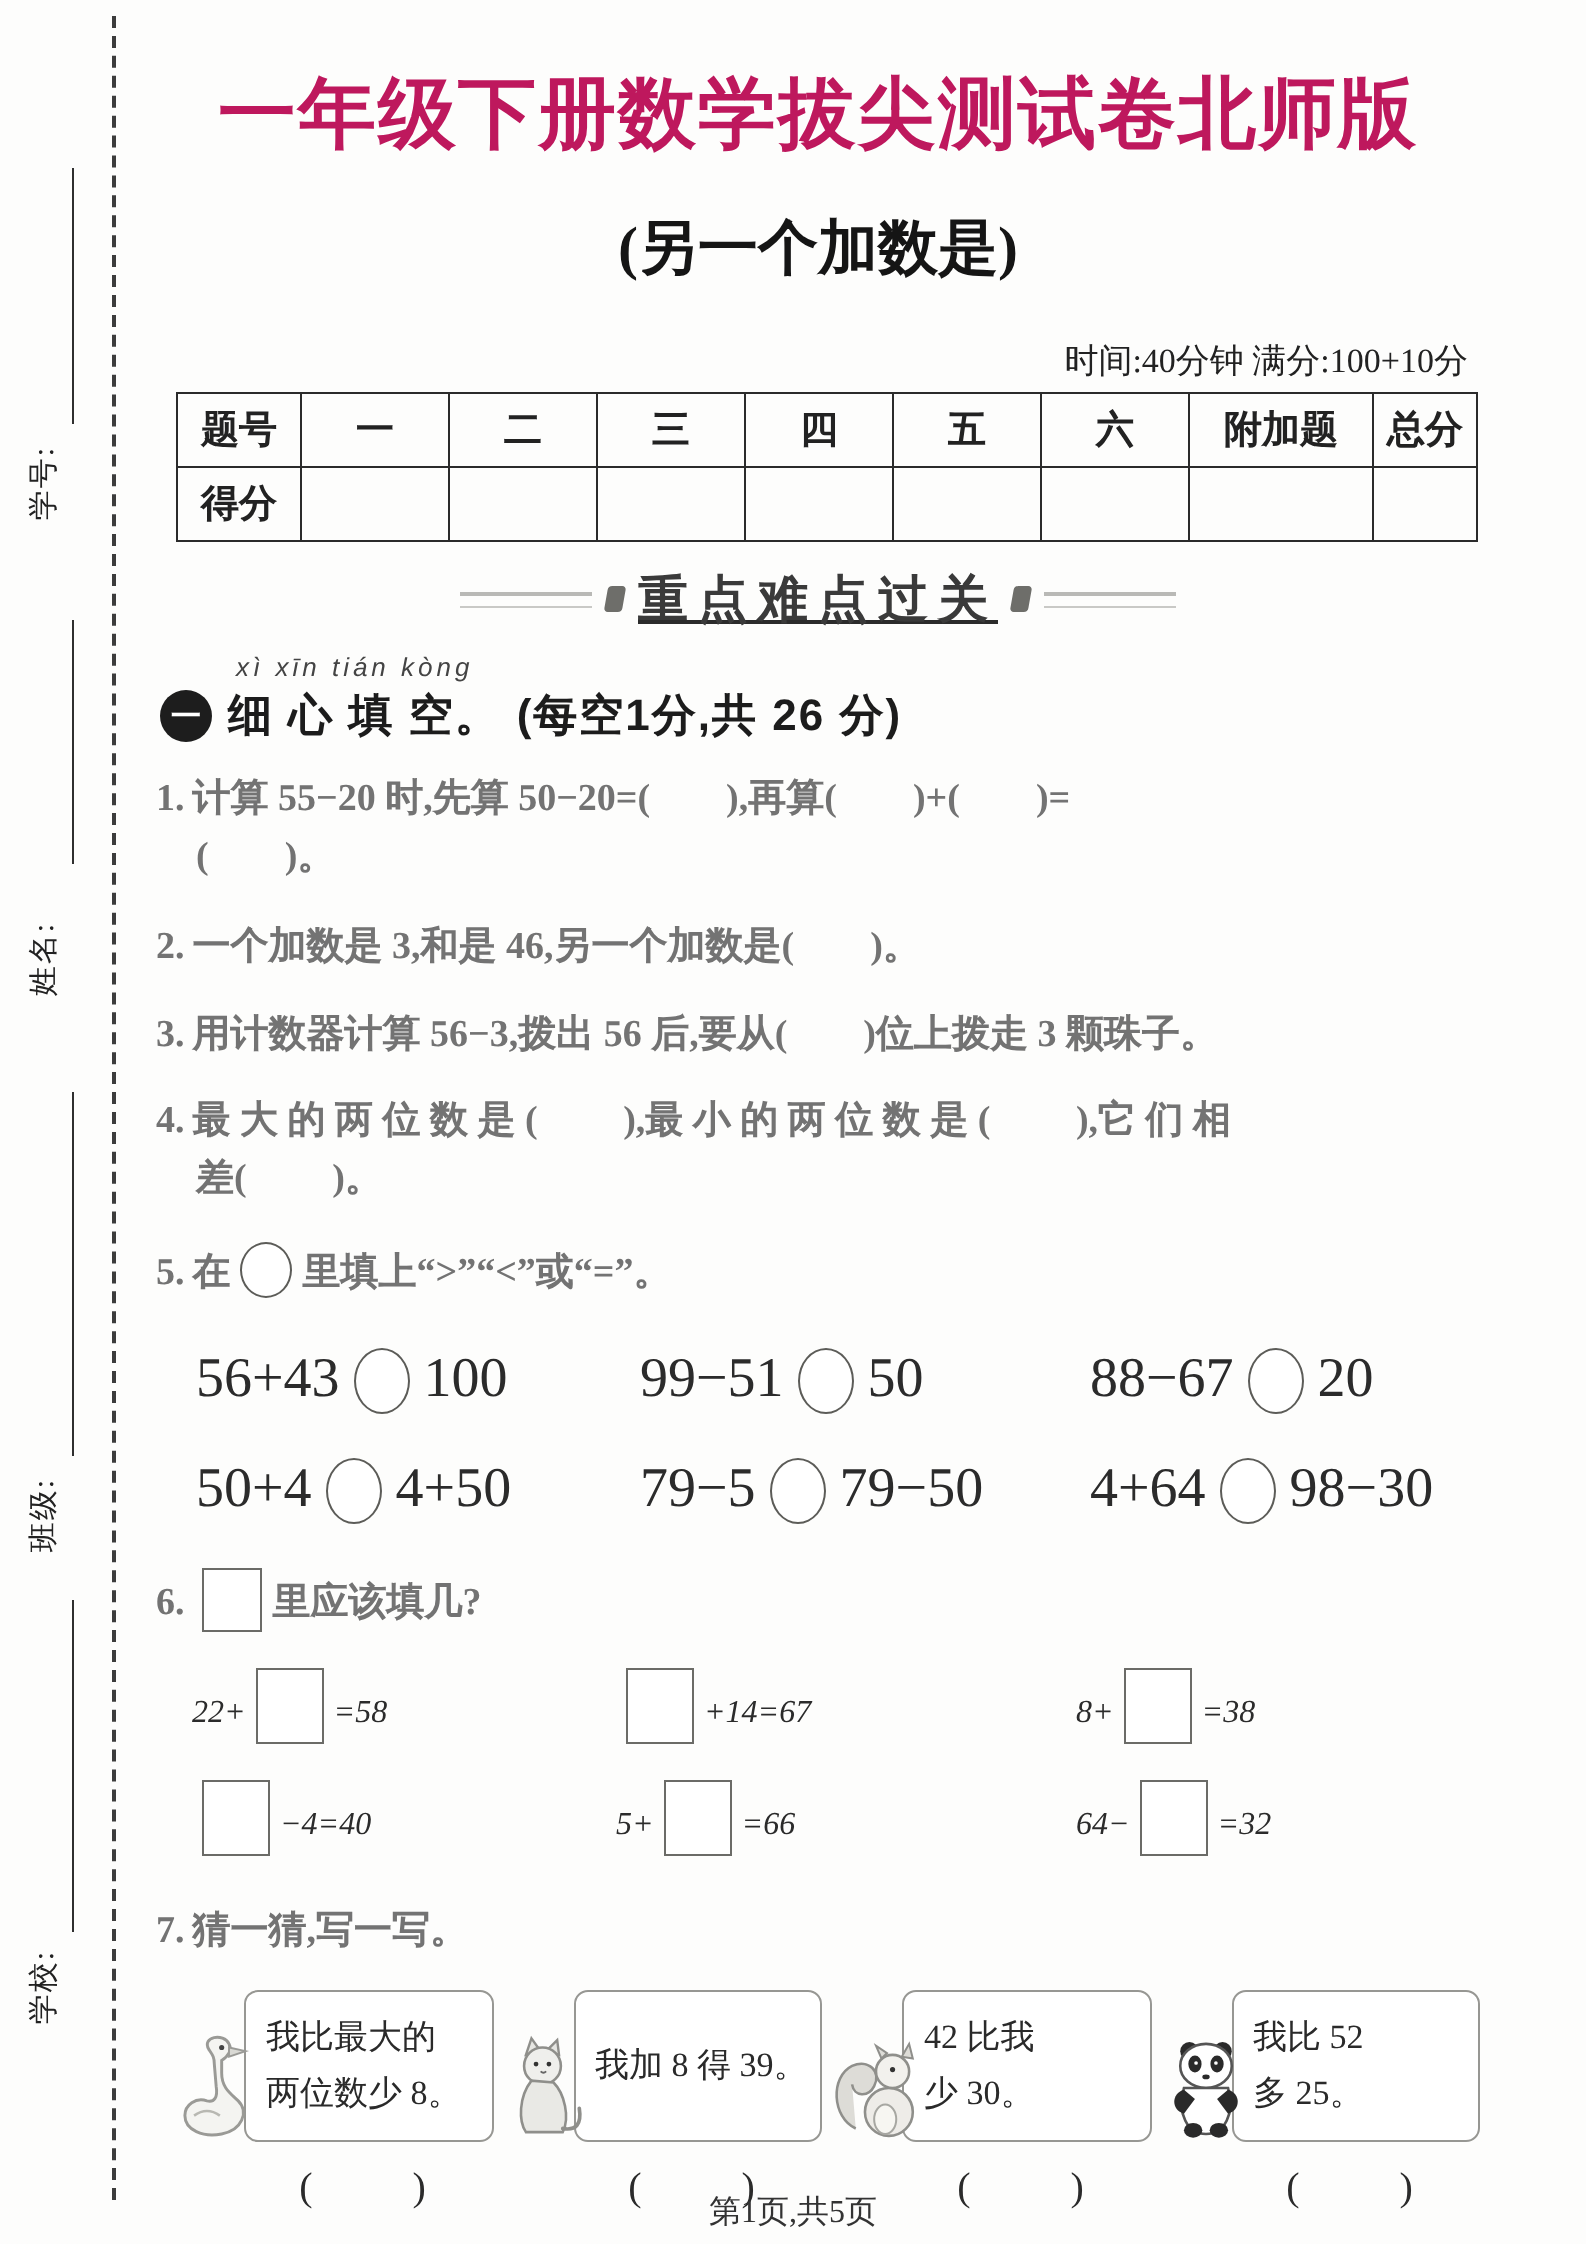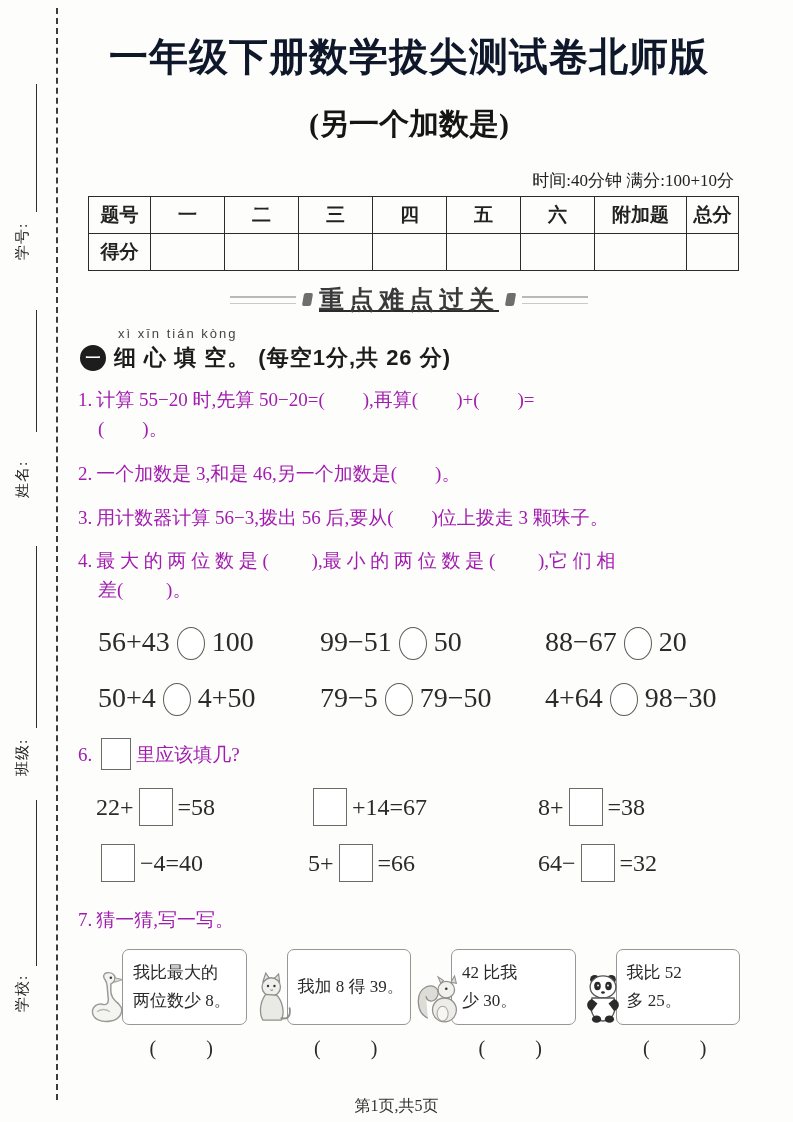--- a/index.html
+++ b/index.html
@@ -14,62 +14,62 @@
   .fold-line { position:absolute; left:56px; top:8px; height:1092px; width:0;
     border-left:2px dashed #3c3c3c; }
   .side-line { position:absolute; left:36px; width:0; border-left:1.6px solid #2f2f2f; }
   .side-label { position:absolute; left:-14px; width:72px; text-align:center;
     transform:rotate(-90deg); font-size:15px; color:#222; letter-spacing:1px; }
 
   
   .main { position:absolute; left:78px; top:0; width:662px; }
 
   .title { text-align:center; margin-top:30px; font-size:39px; font-weight:bold;
-    letter-spacing:1px; color:#0f172a; }
+    letter-spacing:1px; color:#be185d; }
   .subtitle { text-align:center; margin-top:20px; font-size:30px; font-weight:bold; color:#151515; }
   .meta { text-align:right; margin-top:24px; padding-right:6px; font-size:17px; color:#222; }
 
   
   table.score { border-collapse:collapse; width:650px; margin:4px 0 0 10px; table-layout:fixed; }
   table.score td { border:1.6px solid #2b2b2b; height:37px; text-align:center;
     font-size:19px; font-weight:600; color:#222;
     font-family:"Liberation Sans","DejaVu Sans",sans-serif; }
 
   
   .banner { margin-top:12px; display:flex; justify-content:center; align-items:center; gap:7px;text-decoration:underline; }
   .banner .txt { font-size:25px; font-weight:bold; letter-spacing:5px; color:#3a3a3a;
     font-family:"Liberation Sans","DejaVu Sans",sans-serif; }
   .spd { width:66px; height:8px; border-top:2px solid #b9b9b6; border-bottom:1px solid #c9c9c6; }
   .blk { width:9px; height:13px; background:#6e6e6a; border-radius:2px; transform:skewX(-10deg); }
 
   
   .pinyin { margin:10px 0 0 40px; font-size:13px; color:#444;
-    font-family:"Liberation Sans","DejaVu Sans",sans-serif; letter-spacing:2px; }
+    font-family:"Liberation Sans","DejaVu Sans",sans-serif; letter-spacing:2px;font-style:italic; }
   .sec-row { display:flex; align-items:center; margin:2px 0 0 2px; gap:8px; }
   .sec-badge { width:26px; height:26px; border-radius:50%; background:#1d1d1d; color:#fff;
     display:flex; align-items:center; justify-content:center; font-size:15px; font-weight:bold; flex:0 0 auto; }
   .sec-title, .sec-points { font-size:22px; font-weight:bold; color:#1c1c1c;
     font-family:"Liberation Sans","DejaVu Sans",sans-serif; letter-spacing:1px; }
 
   
-  .q { font-size:19px; color:#a21caf; line-height:1.5; }
+  .q { font-size:19px; color:#737373; line-height:1.5;font-weight:bold; }
   .q .num { margin-right:4px; }
   .qline { margin-top:13px; }
   .indent { padding-left:20px; }
 
   
   .cmp-grid { display:grid; grid-template-columns:222px 225px auto; padding-left:20px;
     margin-top:22px; align-items:center; font-size:28px; }
   .circle-blank { display:inline-block; width:28px; height:33px; border:1.6px solid #5c5c58;
     border-radius:50%; margin:0 7px; vertical-align:-9px; background:#fff; }
   .circle-blank.inline-sm { width:26px; height:28px; vertical-align:-7px; margin:0 5px; }
 
   
   .box-grid { display:grid; grid-template-columns:212px 230px auto; padding-left:18px;
-    margin-top:18px; align-items:center; font-size:24px; }
+    margin-top:18px; align-items:center; font-size:16px;font-style:italic; }
   .square-blank { display:inline-block; width:34px; height:38px; border:1.4px solid #6b6b67;
     margin:0 5px; vertical-align:-11px; background:#fff; }
   .square-blank.inline-sm { width:30px; height:32px; vertical-align:-9px; }
 
   
   .cards { display:flex; gap:8px; padding-left:12px; margin-top:14px;align-items:flex-end; }
   .card { position:relative; width:158px; }
   .card .bubble { margin-left:32px; min-height:76px; border:1.5px solid #979793; border-radius:7px;
     background:#fff; display:flex; flex-direction:column; justify-content:center;
     padding:6px 4px 6px 10px; font-size:17px; line-height:1.6; color:#2a2a2a; }
@@ -155,20 +155,23 @@
 
   <div class="q qline" style="margin-top:15px">
     <span class="num">3.</span><span class="pre">用计数器计算 56−3,拨出 56 后,要从(        )位上拨走 3 颗珠子。</span>
   </div>
 
   <div class="q qline" style="margin-top:15px">
     <span class="num">4.</span><span class="pre">最 大 的 两 位 数 是 (         ),最 小 的 两 位 数 是 (         ),它 们 相</span>
     <div class="indent pre">差(         )。</div>
   </div>
 
+  <div class="q qline" style="margin-top:17px">
+    <span class="num">5.</span><span>在</span><span class="circle-blank inline-sm"></span><span class="pre">里填上“&gt;”“&lt;”或“=”。</span>
+  </div>
   <div class="cmp-grid">
     <span><span>56+43</span><span class="circle-blank"></span><span>100</span></span>
     <span><span>99−51</span><span class="circle-blank"></span><span>50</span></span>
     <span><span>88−67</span><span class="circle-blank"></span><span>20</span></span>
   </div>
   <div class="cmp-grid">
     <span><span>50+4</span><span class="circle-blank"></span><span>4+50</span></span>
     <span><span>79−5</span><span class="circle-blank"></span><span>79−50</span></span>
     <span><span>4+64</span><span class="circle-blank"></span><span>98−30</span></span>
   </div>

